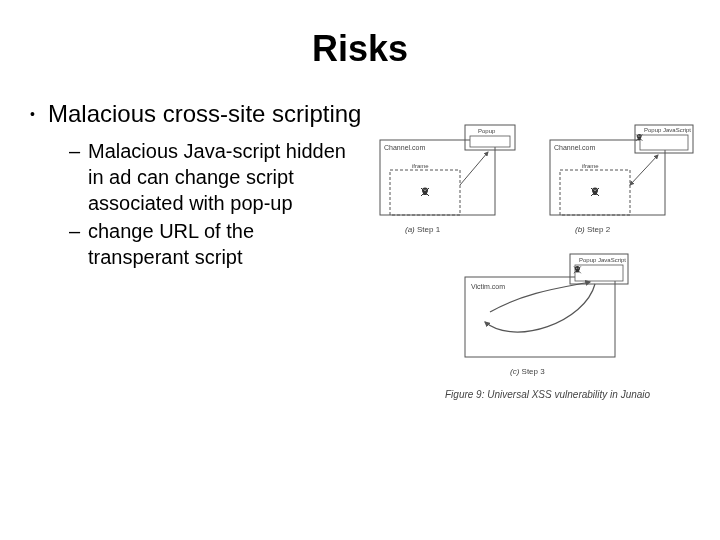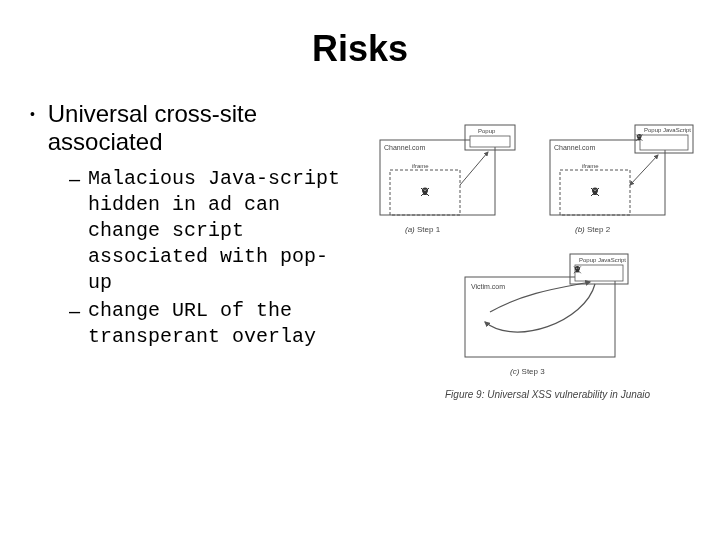--- a/index.html
+++ b/index.html
@@ -45,21 +45,20 @@
     text-align: right;
     padding-right: 8px;
     font-size: 20px;
     line-height: 26px;
     margin-left: 30px;
   }
   .sub-text {
     font-size: 20px;
     line-height: 26px;
     max-width: 260px;
-    font-family: Liberation Mono, monospace;
   }
   .right {
     width: 330px;
     padding-top: 20px;
     padding-right: 10px;
     position: relative;
     text-decoration: underline;
   }
   svg { display: block; }
   .fcap { font: 8px Arial; fill:#444; }
@@ -72,30 +71,30 @@
 </style>
 </head>
 <body>
 
 <div class="title">Risks</div>
 
 <div class="content">
   <div class="left">
     <div class="bullet-row">
       <div class="bullet-dot">•</div>
-      <div class="bullet-text">Universal cross-site associated</div>
+      <div class="bullet-text">Malacious cross-site scripting</div>
     </div>
     <div class="sub-list">
       <div class="sub-row">
         <div class="sub-dash">–</div>
         <div class="sub-text">Malacious Java-script hidden in ad can change script associated with pop-up</div>
       </div>
       <div class="sub-row">
         <div class="sub-dash">–</div>
-        <div class="sub-text">change URL of the transperant overlay</div>
+        <div class="sub-text">change URL of the transperant script</div>
       </div>
     </div>
   </div>
 
   <div class="right">
     <svg width="330" height="290" viewBox="0 0 330 290">
       <defs>
         <marker id="arr" viewBox="0 0 10 10" refX="8" refY="5" markerWidth="5" markerHeight="5" orient="auto-start-reverse">
           <path d="M0 0 L10 5 L0 10 z" fill="#555"></path>
         </marker>

